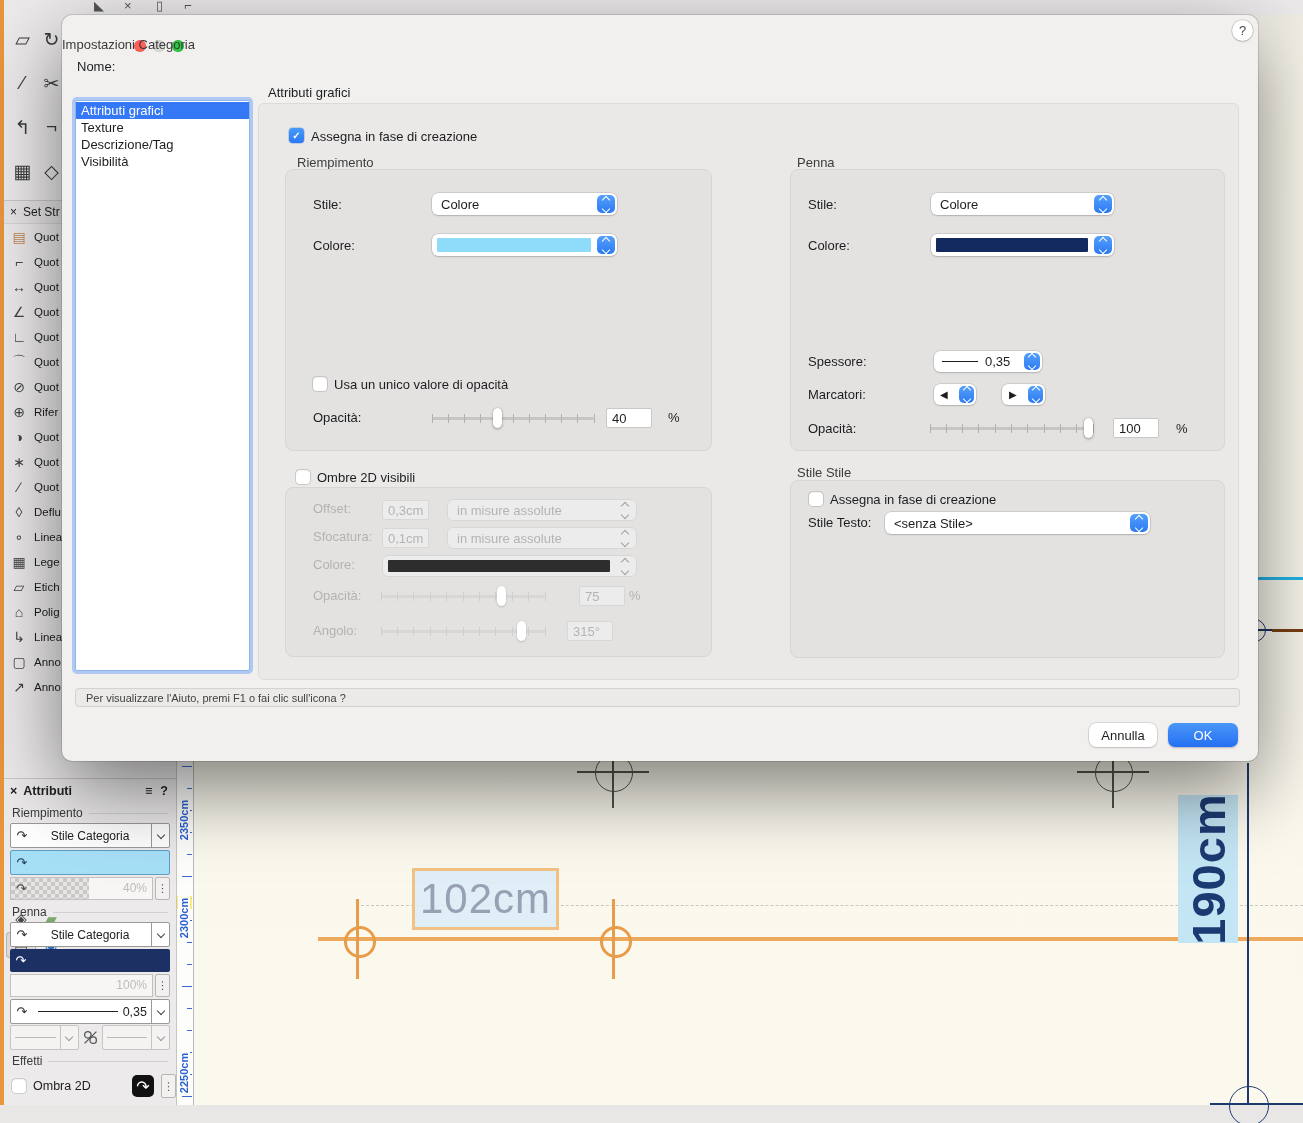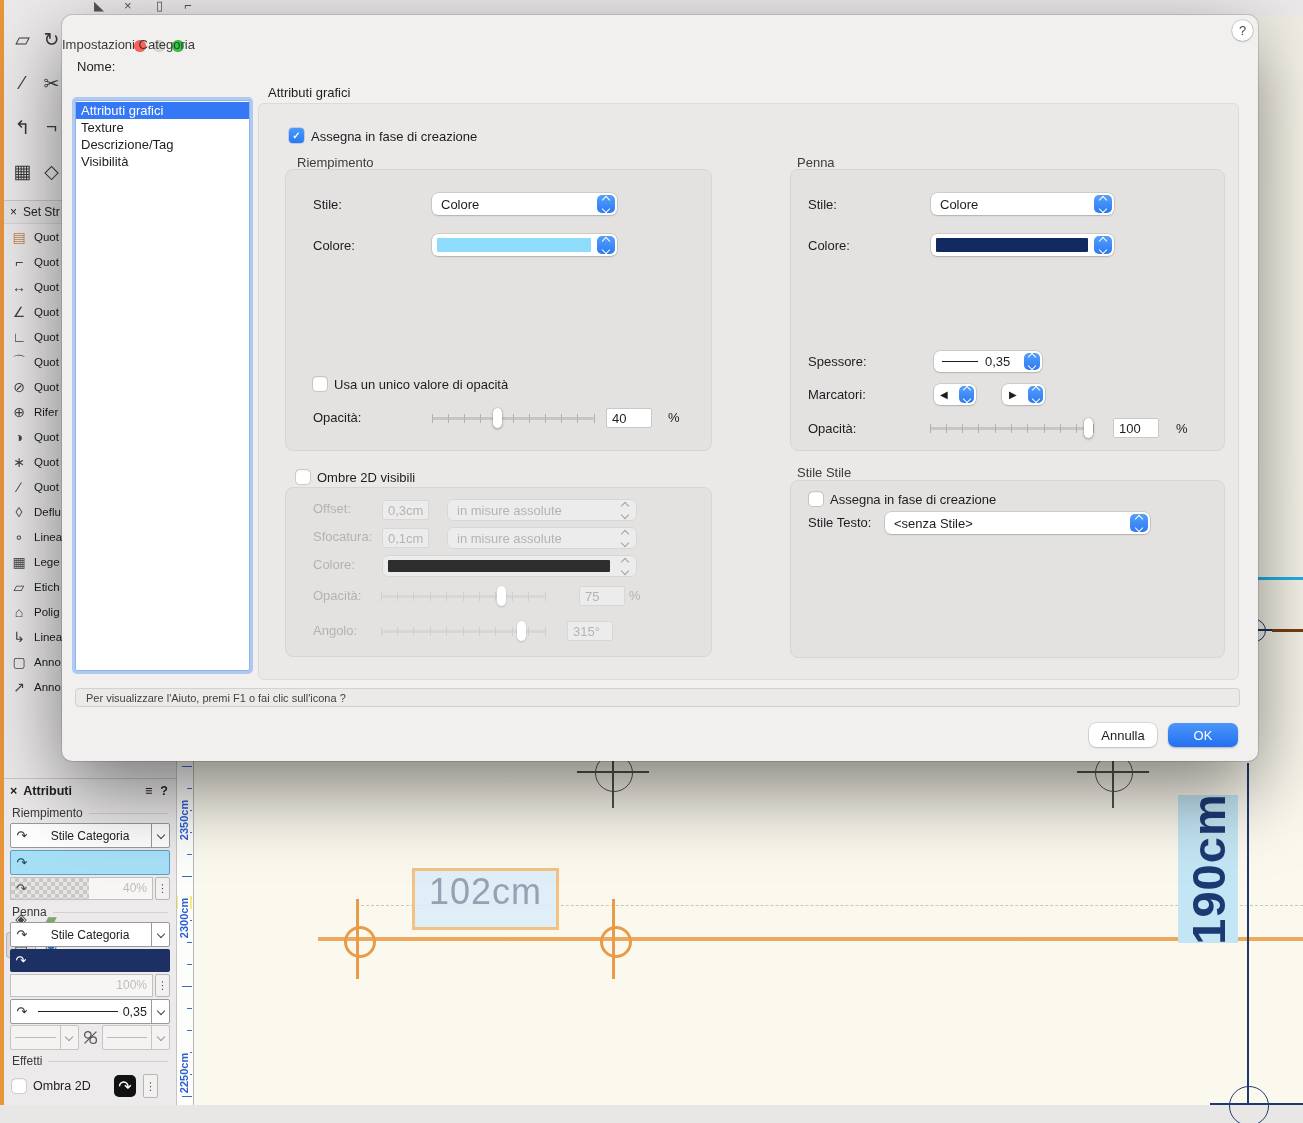--- a/index.html
+++ b/index.html
@@ -55,22 +55,22 @@
   #vruler .rt.maj{width:10px}
   .rlbl{position:absolute;left:8px;transform:translate(-50%,-50%) rotate(-90deg);font-size:11px;font-weight:bold;
         color:#2a5fd0;white-space:nowrap;background:#fdfdfc;padding:0 2px}
   #ruler-hl{position:absolute;left:1px;top:881px;width:15px;height:13px;background:#f4ec6e;opacity:.9}
   .dash-line{position:absolute;border-top:1px dashed #c7c6c3}
   .o-line{position:absolute;background:#edaa5e}
   .o-marker .ring{position:absolute;border:3px solid #e89b49;border-radius:50%;background:transparent}
   .o-marker .vl{position:absolute;background:#e89b49}
   .bk-marker .ring{position:absolute;border:1.5px solid #55534f;border-radius:50%}
   .bk-marker .hl,.bk-marker .vl{position:absolute;background:#55534f}
-  .dim-box{position:absolute;background:rgba(218,237,248,.85);border:3px solid #f1c283;display:flex;justify-content:center;
-           font-size:36px;color:#98a1b3;letter-spacing:1px}
+  .dim-box{position:absolute;background:rgba(218,237,248,.85);border:3px solid #f1c283;display:flex;align-items:center;justify-content:center;
+           font-size:42px;color:#98a1b3;letter-spacing:1px}
   #vdim{position:absolute;left:1002px;top:780px;width:60px;height:148px;background:#c4e5f4}
   #vdim .t{position:absolute;left:50%;top:50%;transform:translate(-50%,-50%) rotate(-90deg);font-size:47px;font-weight:bold;
            color:#1c3a72;white-space:nowrap;letter-spacing:1px}
   .navy{background:#1d3a6e}
   .ring-navy{position:absolute;border:1.5px solid #1d3a6e;border-radius:50%}
   
   #dialog{position:absolute;left:62px;top:15px;width:1196px;height:746px;background:#f1f0ef;border-radius:10px;z-index:10;
           box-shadow:0 28px 80px rgba(0,0,0,.5),0 0 0 1px rgba(0,0,0,.12)}
   .tl{position:absolute;top:25px;width:12px;height:12px;border-radius:50%}
   #dlg-title{position:absolute;left:0;top:22px;width:100%;text-align:left;font-size:13px;font-weight:normal;color:#3a3a3a}
@@ -309,21 +309,21 @@
           <path d="M1.5 12.5 L12.5 1.5" stroke="#555" stroke-width="1.2"></path>
         </svg>
         <div class="ls-sel">
           <span class="ln"></span>
             <span class="ap-vbox" style="border-color:#c6c5c4">
               <i class="chv" style="border-color:#9a9998"></i>
             </span>
         </div>
       </div>
       <div class="ap-sec">Effetti</div>
-      <div style="display:flex;align-items:center;margin:6px 18px 0 8px;gap:7px">
+      <div style="display:flex;align-items:center;margin:6px 0 0 8px;gap:7px">
         <span class="cb" style="position:static"></span>
         <span style="font-size:12.5px;flex:1">Ombra 2D</span>
         <span style="width:22px;height:22px;background:#111;border-radius:5px;color:#fff;display:flex;align-items:center;justify-content:center">↷</span>
         <div class="dots-btn" style="height:22px">⋮</div>
       </div>
     </div>
   </div>
 
   <div id="canvas">
 

